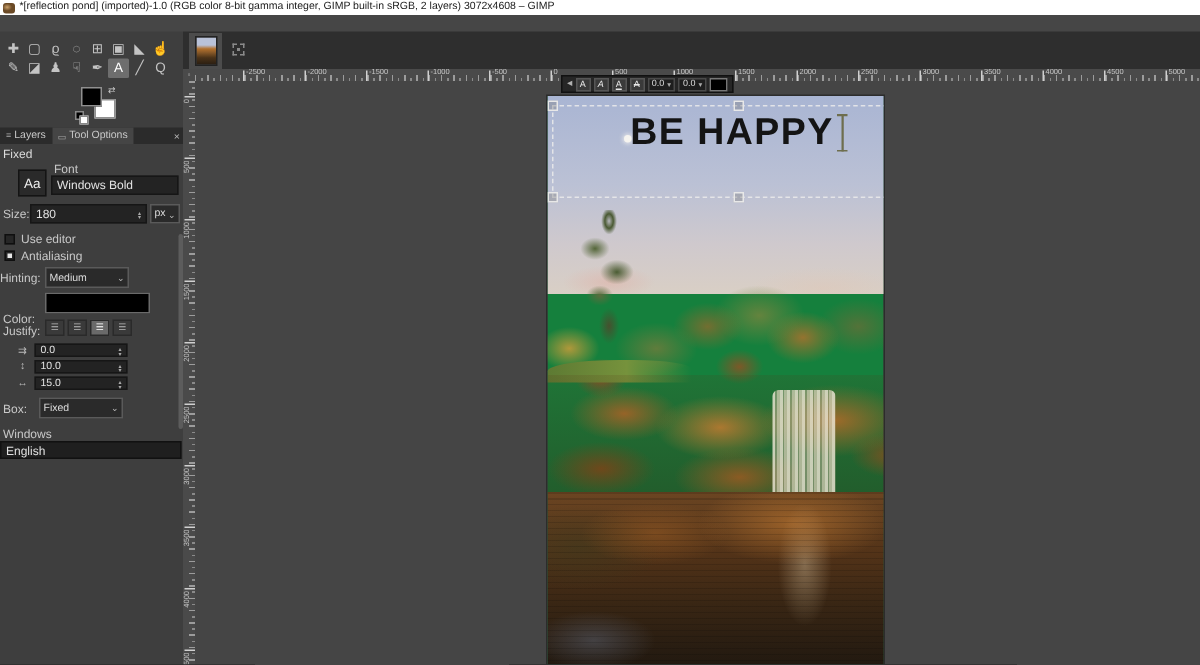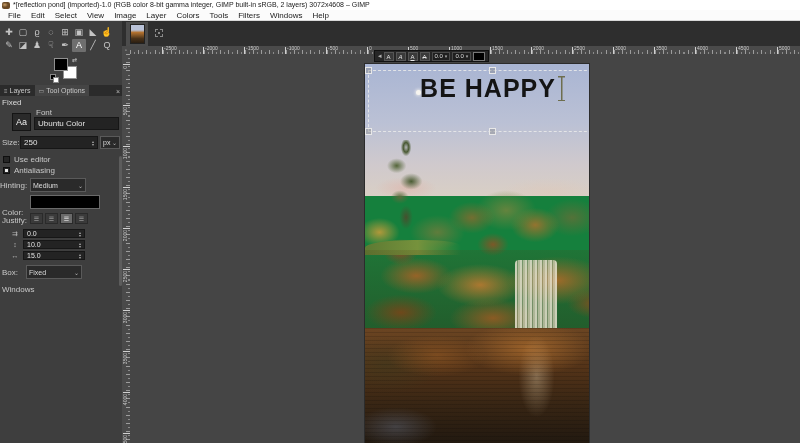--- a/index.html
+++ b/index.html
@@ -167,33 +167,20 @@
 </head>
 <body>
 
 <div class="app">
 
   <div class="titlebar">
     <span class="wilber"></span>
     <span class="window-title">*[reflection pond] (imported)-1.0 (RGB color 8-bit gamma integer, GIMP built-in sRGB, 2 layers) 3072x4608 – GIMP</span>
   </div>
 
-  <div class="menubar" id="menubar">
-      <span class="menu-item">File</span>
-      <span class="menu-item">Edit</span>
-      <span class="menu-item">Select</span>
-      <span class="menu-item">View</span>
-      <span class="menu-item">Image</span>
-      <span class="menu-item">Layer</span>
-      <span class="menu-item">Colors</span>
-      <span class="menu-item">Tools</span>
-      <span class="menu-item">Filters</span>
-      <span class="menu-item">Windows</span>
-      <span class="menu-item">Help</span>
-    </div>
 
   <div class="toolbox">
     <div class="tools" id="tools">
         <span class="tool-btn">✚</span>
         <span class="tool-btn">▢</span>
         <span class="tool-btn">ϱ</span>
         <span class="tool-btn">◌</span>
         <span class="tool-btn">⊞</span>
         <span class="tool-btn">▣</span>
         <span class="tool-btn">◣</span>
@@ -225,25 +212,25 @@
         <span>Tool Options</span>
       </span>
       <span class="dock-close">×</span>
     </div>
 
     <div class="tool-options">
       <div class="to-title">Fixed</div>
 
       <div class="font-label">Font</div>
       <div class="aa-btn">Aa</div>
-      <div class="font-field">Ubuntu Color</div>
+      <div class="font-field">Windows Bold</div>
 
       <div class="size-label">Size:</div>
       <div class="size-field">
-        <span class="val">250</span>
+        <span class="val">180</span>
         <span class="spin-arrows">
           <span>▴</span>
           <span>▾</span>
         </span>
       </div>
       <div class="unit-dd">
         <div class="dd">
           <span>px</span>
           <span class="dd-arrow">⌄</span>
         </div>
@@ -312,20 +299,21 @@
 
       <div class="box-label">Box:</div>
       <div class="box-dd">
         <div class="dd">
           <span>Fixed</span>
           <span class="dd-arrow">⌄</span>
         </div>
       </div>
 
       <div class="lang-label">Windows</div>
+      <div class="lang-field">English</div>
 
       <div class="panel-scrollbar"></div>
     </div>
   </div>
 
   <div class="canvas-area">
     <div class="tabstrip">
       <div class="image-tab">
         <div class="tab-thumb"></div>
       </div>

